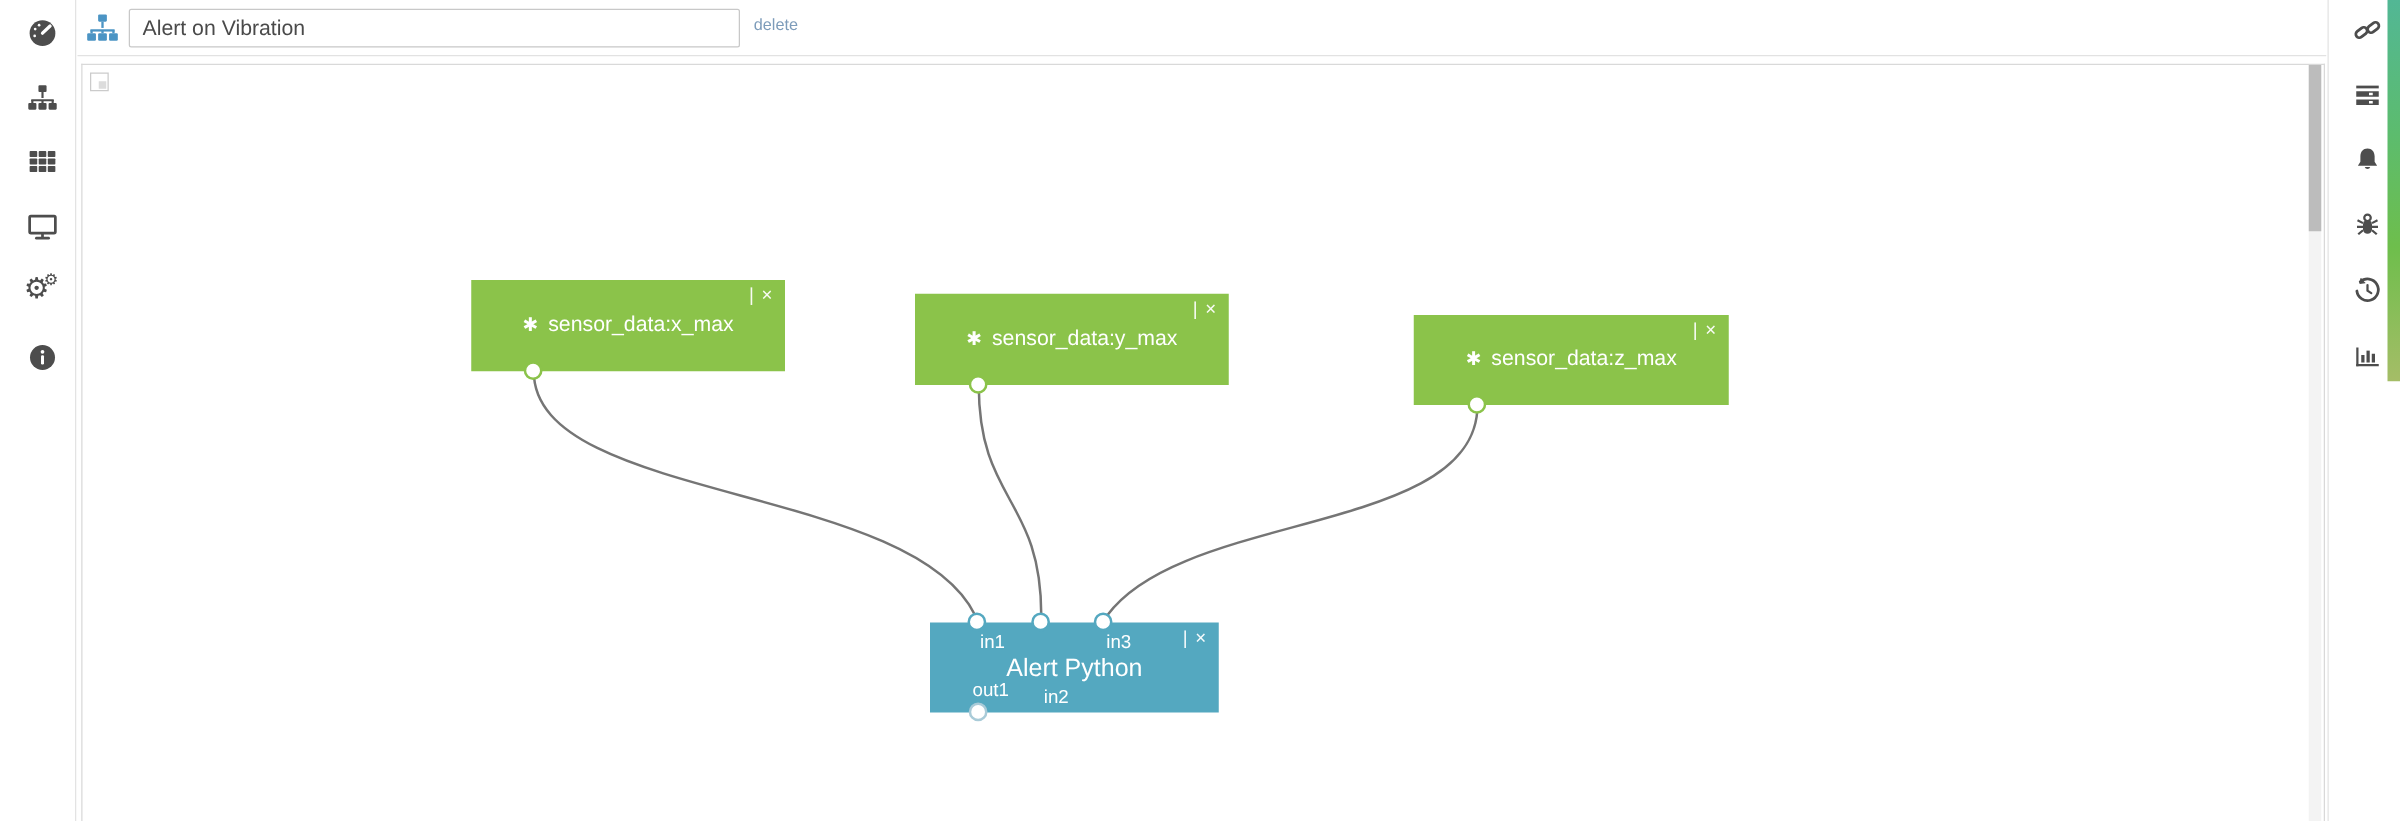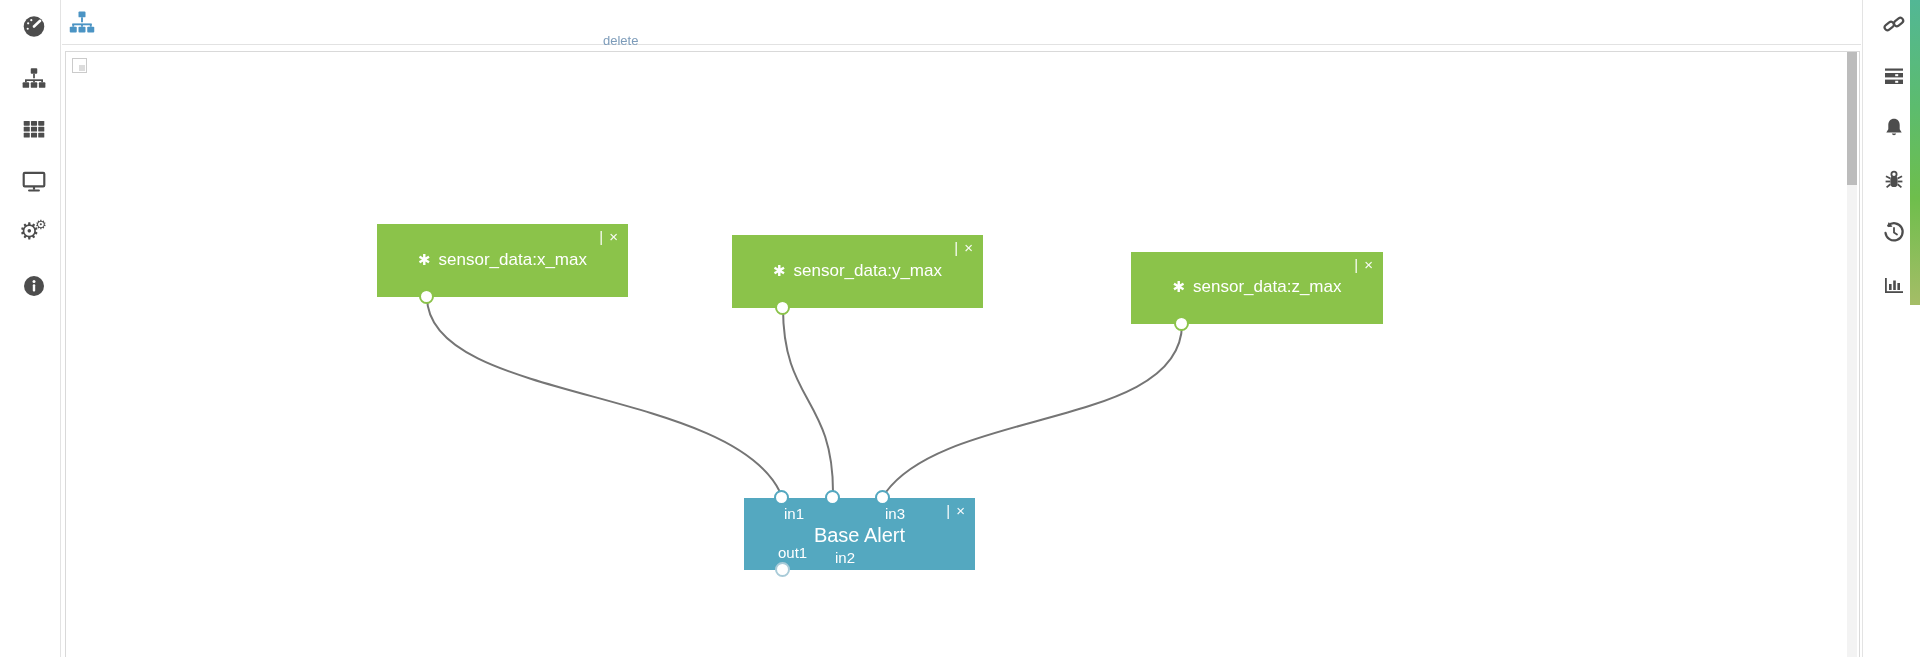--- a/index.html
+++ b/index.html
@@ -31,21 +31,21 @@
               font-family:"DejaVu Sans", sans-serif;}
 
   
   .topbar { position:absolute; left:62px; top:0; width:1799px; height:45px;
     background:#fff; border-bottom:1px solid #e2e2e2; }
   .flow-icon { position:absolute; left:68px; top:8px; width:28px; height:28px; color:#4B94C4; }
   .title-input { position:absolute; left:103px; top:7px; width:489px; height:31px;
     border:1px solid #c8c8c8; border-radius:2px; padding:0 10px; font-size:17px;
     color:#4a4a4a; font-family:"Liberation Sans", sans-serif; outline:none; background:#fff; }
   .delete-link { position:absolute; left:603px; top:12px; font-size:13px;
-    color:#7d9cba; text-decoration:none; cursor:pointer;margin-top:21px; }
+    color:#7d9cba; text-decoration:none; cursor:pointer; }
 
   
   .canvas { position:absolute; left:65px; top:51px; width:1795px; height:606px;
     background:#fff; border:1px solid #d9d9d9; border-bottom:none; }
   .canvas-checkbox { position:absolute; left:6px; top:6px; width:15px; height:15px;
     border:1px solid #cbcbcb; background:#fff; }
   .canvas-checkbox::after { content:""; position:absolute; right:1px; bottom:1px;
     width:6px; height:6px; background:#dcdcdc; }
 
   .wires { position:absolute; left:0; top:0; width:1920px; height:657px;
@@ -162,20 +162,21 @@
     <svg class="icon" width="28" height="28" viewBox="0 0 24 24" fill="#4B94C4">
       <rect x="9" y="3" width="6" height="5" rx="0.8"></rect>
       <rect x="1.5" y="16" width="6" height="5" rx="0.8"></rect>
       <rect x="9" y="16" width="6" height="5" rx="0.8"></rect>
       <rect x="16.5" y="16" width="6" height="5" rx="0.8"></rect>
       <path d="M11.2 8h1.6v4.3h-1.6z"></path>
       <path d="M3.7 13.2h16.6v1.6H3.7z"></path>
       <path d="M3.7 13.8h1.6V16H3.7z M11.2 13.8h1.6V16h-1.6z M18.7 13.8h1.6V16h-1.6z"></path>
     </svg>
   </span>
+  <input class="title-input" type="text" value="Alert on Vibration" style="">
   <a class="delete-link">delete</a>
 
   <div class="canvas">
     <span class="canvas-checkbox"></span>
     <div class="vscroll-track">
       <div class="vscroll-thumb"></div>
     </div>
   </div>
 
   <svg class="wires" width="1920" height="657" viewBox="0 0 1920 657">
@@ -206,21 +207,21 @@
       <span class="asterisk">✱</span>
       <span>sensor_data:z_max</span>
     </div>
   </div>
 
   <div class="node node-blue nbp">
     <span class="bp-in i1">in1</span>
     <span class="bp-in i2">in2</span>
     <span class="bp-in i3">in3</span>
     <span class="node-close">| ×</span>
-    <div class="bp-title">Base Alert</div>
+    <div class="bp-title">Alert Python</div>
     <span class="bp-out">out1</span>
   </div>
 
   <span class="port port-green" style="left:419px; top:289px;"></span>
   <span class="port port-green" style="left:775px; top:300px;"></span>
   <span class="port port-green" style="left:1174px; top:316px;"></span>
   <span class="port port-blue" style="left:774px; top:490px;"></span>
   <span class="port port-blue" style="left:825px; top:490px;"></span>
   <span class="port port-blue" style="left:875px; top:490px;"></span>
   <span class="port port-out" style="left:775px; top:562px;"></span>

